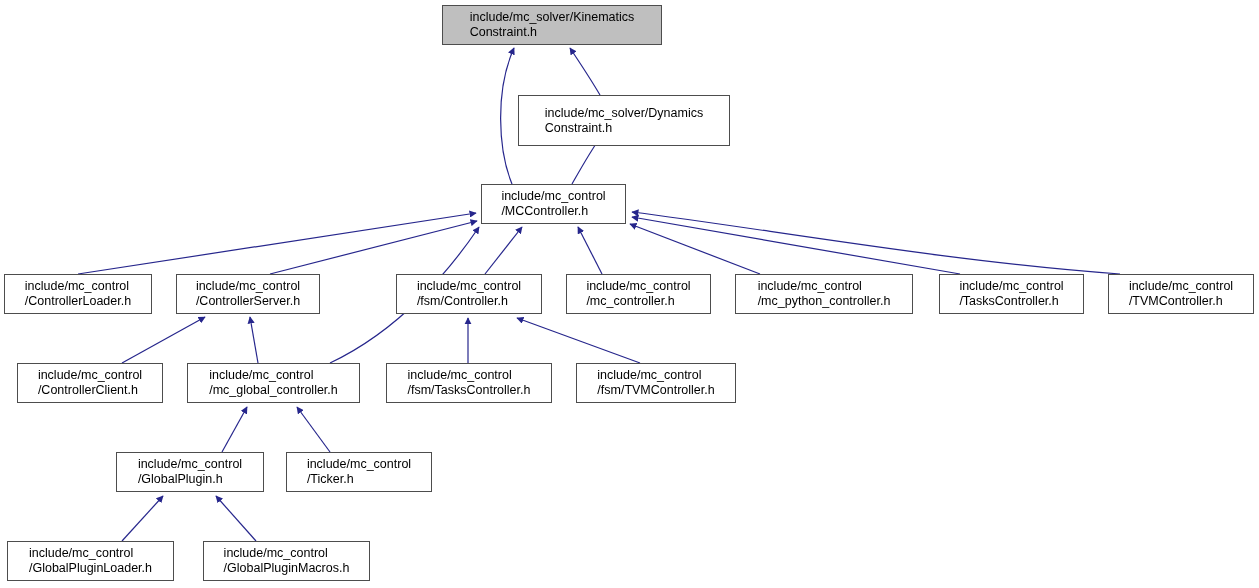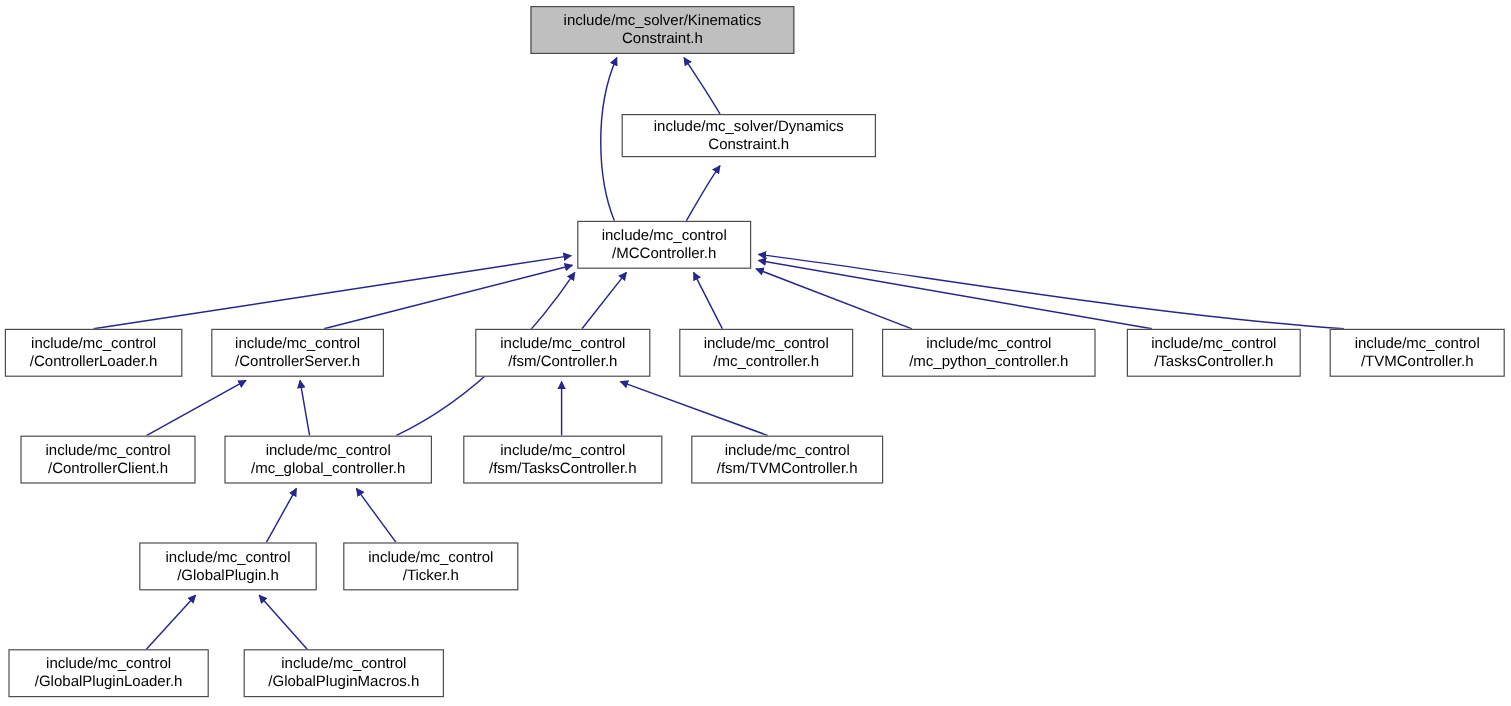--- a/index.html
+++ b/index.html
@@ -14,21 +14,20 @@
   #edges{position:absolute;left:0;top:0;width:1259px;height:588px;}
   .node{
     position:absolute;
     box-sizing:border-box;
     border:1px solid #4d4d4d;
     background:#ffffff;
     color:#000000;
     display:flex;
     align-items:center;
     justify-content:center;
-    text-align:center;
     line-height:15px;
     font-size:12.5px;
     letter-spacing:0px;
     white-space:pre-line;
     z-index:2;
   }
   .node.root{
     background:#bfbfbf;
     border-color:#4d4d4d;
   }
@@ -59,21 +58,21 @@
       <path d="M 258 363 L 250 317" fill="none" stroke="#26268c" stroke-width="1.2" marker-end="url(#arrowhead)"></path>
       <path d="M 468 363 L 468 318" fill="none" stroke="#26268c" stroke-width="1.2" marker-end="url(#arrowhead)"></path>
       <path d="M 640 363 L 517 318" fill="none" stroke="#26268c" stroke-width="1.2" marker-end="url(#arrowhead)"></path>
       <path d="M 222 452 L 247 407" fill="none" stroke="#26268c" stroke-width="1.2" marker-end="url(#arrowhead)"></path>
       <path d="M 330 452 L 297 407" fill="none" stroke="#26268c" stroke-width="1.2" marker-end="url(#arrowhead)"></path>
       <path d="M 122 541 L 163 496" fill="none" stroke="#26268c" stroke-width="1.2" marker-end="url(#arrowhead)"></path>
       <path d="M 256 541 L 216 496" fill="none" stroke="#26268c" stroke-width="1.2" marker-end="url(#arrowhead)"></path>
     </svg>
 <div class="node root" style="left: 442px; top: 5px; width: 220px; height: 40px;"><span class="lbl">include/mc_solver/Kinematics
 Constraint.h</span></div>
-    <div class="node" style="left: 518px; top: 95px; width: 212px; height: 36px;"><span class="lbl">include/mc_solver/Dynamics
+    <div class="node" style="left: 518px; top: 95px; width: 212px; height: 51px;"><span class="lbl">include/mc_solver/Dynamics
 Constraint.h</span></div>
     <div class="node" style="left: 481px; top: 184px; width: 145px; height: 40px;"><span class="lbl">include/mc_control
 /MCController.h</span></div>
     <div class="node" style="left: 4px; top: 274px; width: 148px; height: 40px;"><span class="lbl">include/mc_control
 /ControllerLoader.h</span></div>
     <div class="node" style="left: 176px; top: 274px; width: 144px; height: 40px;"><span class="lbl">include/mc_control
 /ControllerServer.h</span></div>
     <div class="node" style="left: 396px; top: 274px; width: 146px; height: 40px;"><span class="lbl">include/mc_control
 /fsm/Controller.h</span></div>
     <div class="node" style="left: 566px; top: 274px; width: 145px; height: 40px;"><span class="lbl">include/mc_control

